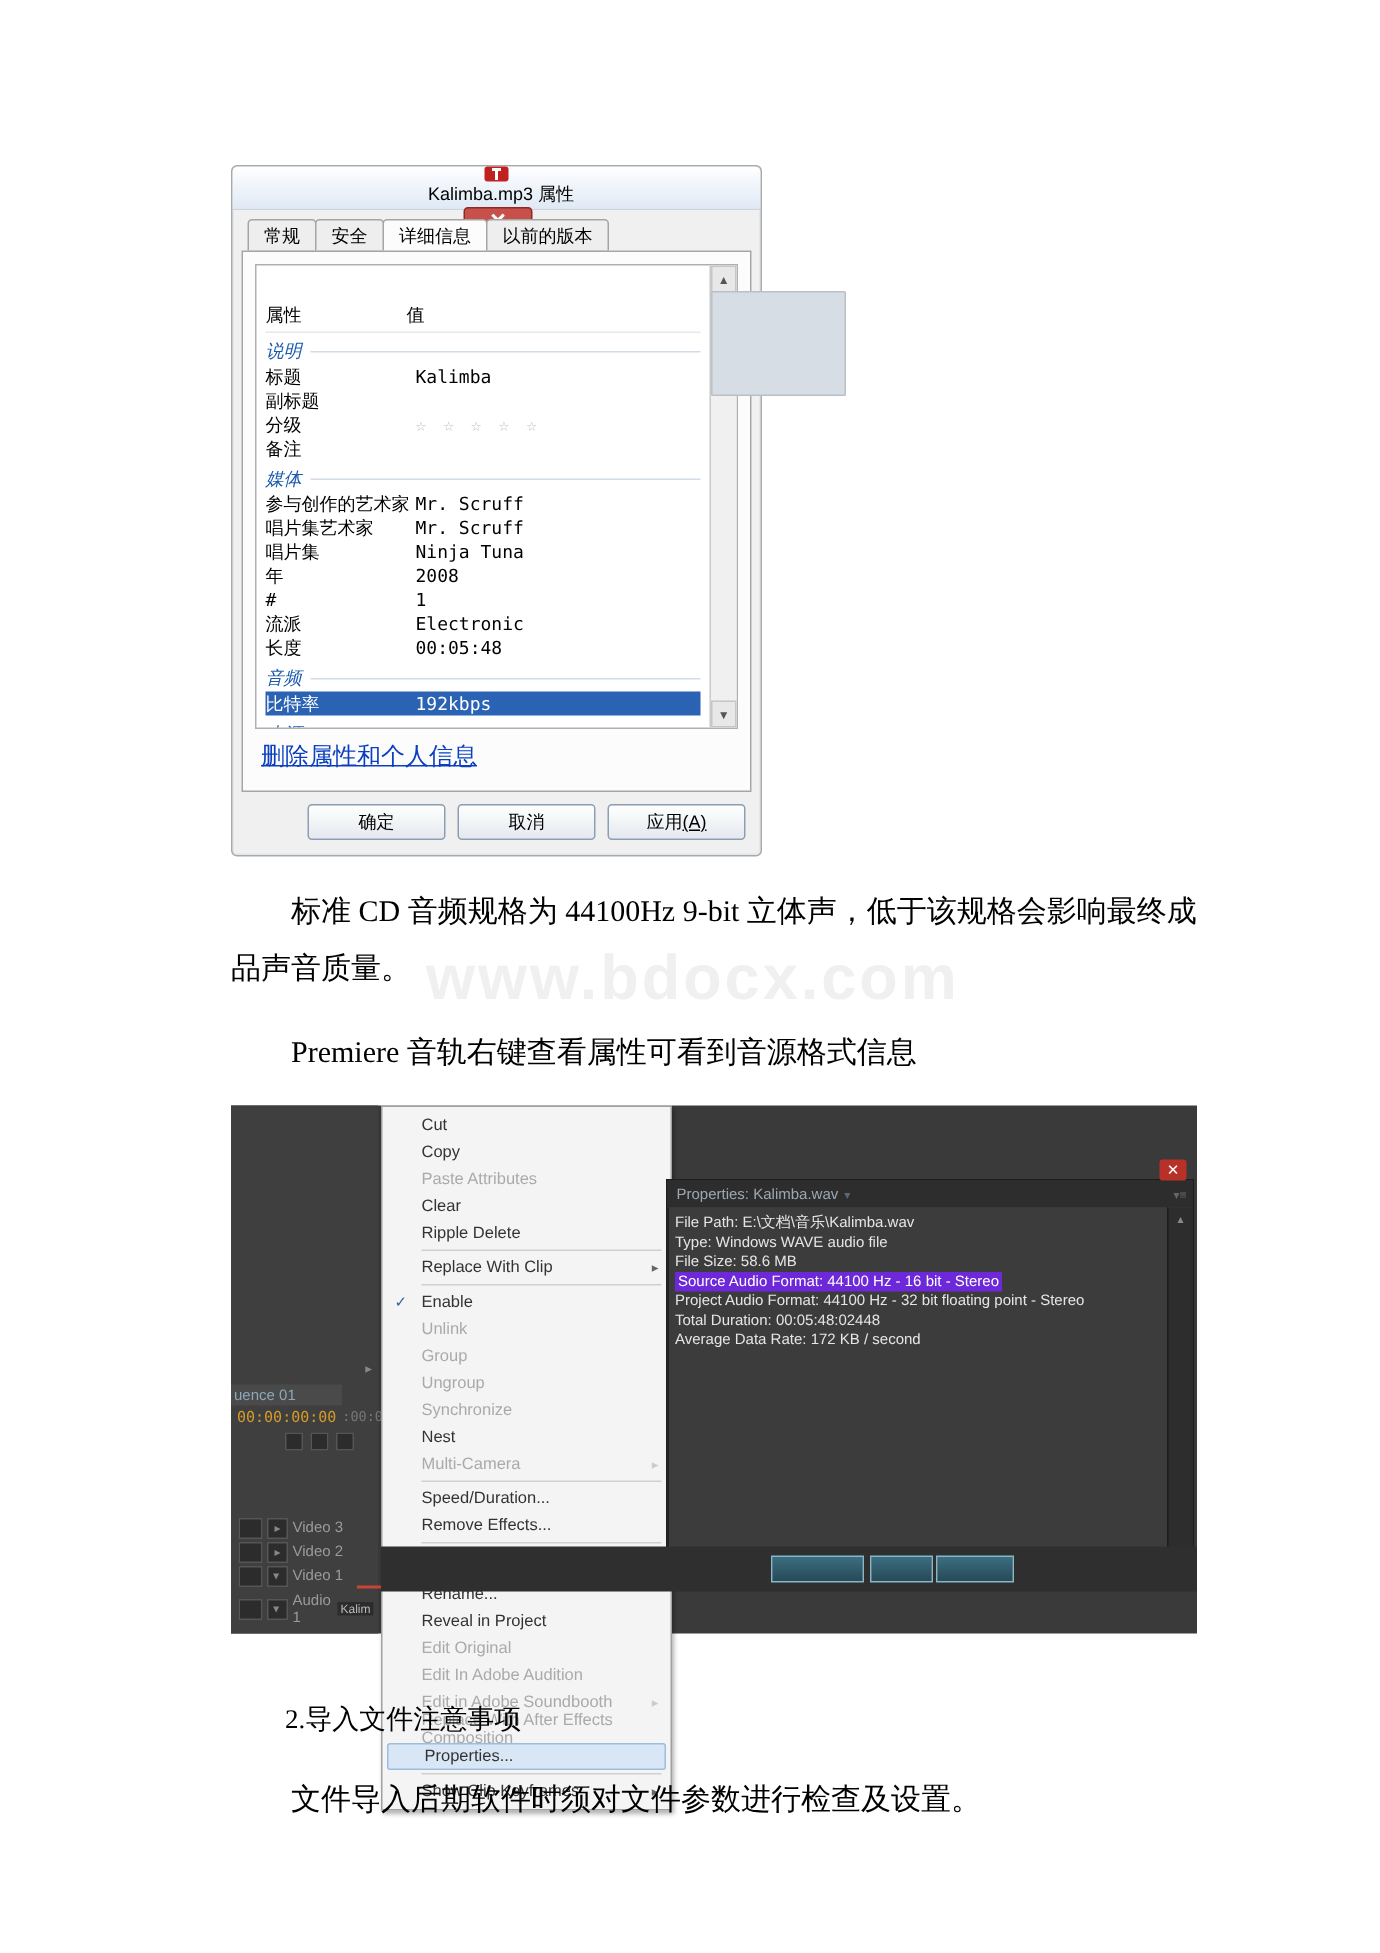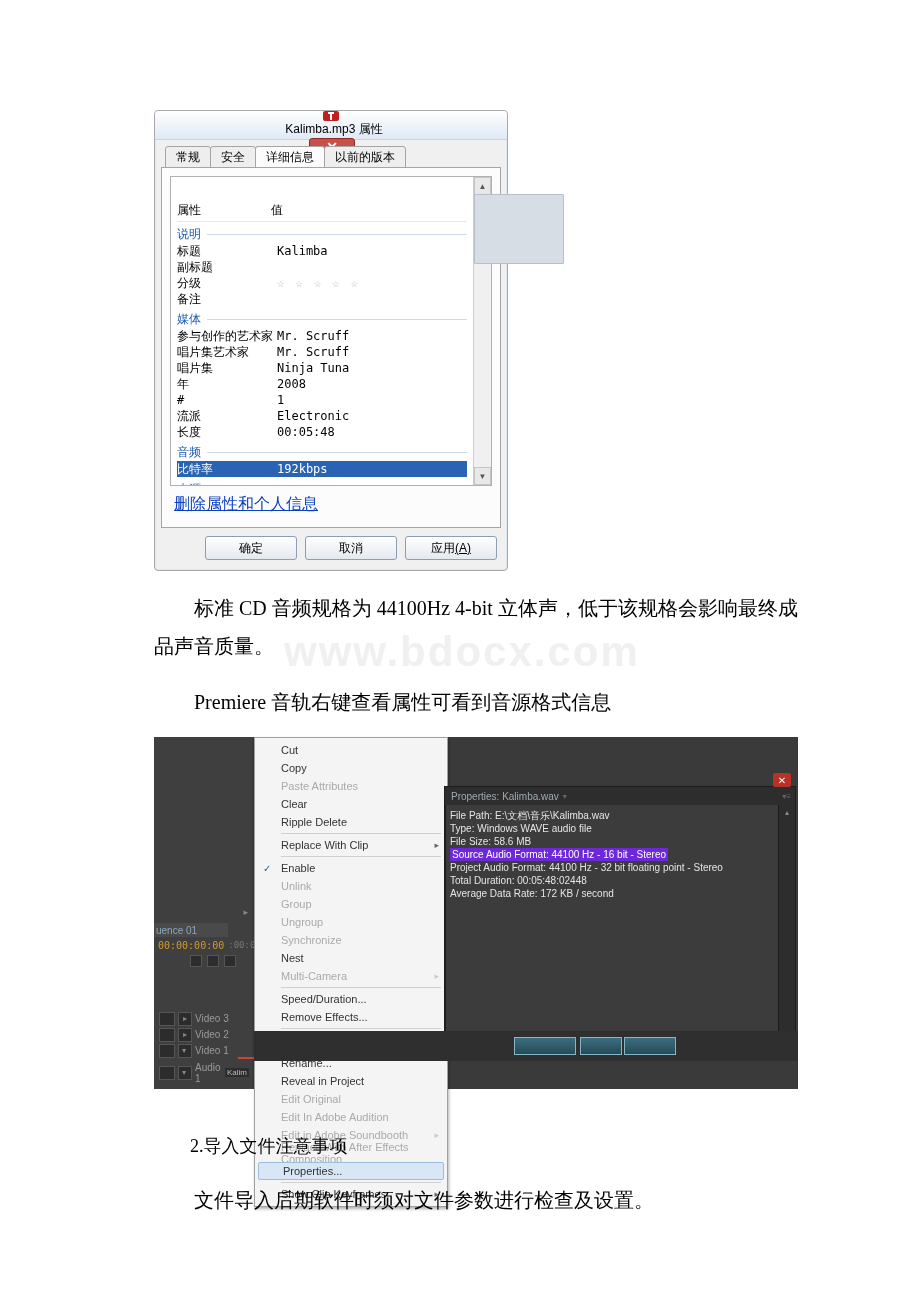--- a/index.html
+++ b/index.html
@@ -22,21 +22,21 @@
   .scroll { border:1px solid #b0b0b0; height:308px; background:#fff; position:relative; }
   .scroll-inner { position:absolute; inset:0 18px 0 0; overflow:hidden; padding:4px 6px; font:12px SimSun,"MS Song",monospace; }
   .scrollbar { position:absolute; top:0; right:0; bottom:0; width:17px; background:#f0f0f0; border-left:1px solid #ccc; }
   .scrollbar .arrow { height:16px; background:#e8e8e8; border:1px solid #c6c6c6; display:flex; align-items:center; justify-content:center; font-size:8px; color:#555; }
   .scrollbar .track { position:absolute; top:17px; bottom:17px; left:0; right:0; }
   .scrollbar .thumb { position:absolute; width:100%; height:70px; top:0; background:#d6dde5; border:1px solid #b9c0c8; border-radius:1px; box-sizing:border-box; }
   .scrollbar .bot { position:absolute; bottom:0; left:0; right:0; }
   .hdr-row { display:flex; height:18px; align-items:center; border-bottom:1px solid #e8e8e8; padding-bottom:2px;margin-top:20px; }
   .hdr-row .c1 { width:94px; }
   .grp { margin-top:4px; }
-  .grp-label { color:#1a5aad; font-size:12px; display:flex; align-items:center; }
+  .grp-label { color:#1a5aad; font-size:12px; display:flex; align-items:center;font-style:italic; }
   .grp-label .line { flex:1; height:1px; background:#d2dce8; margin-left:6px; }
   .kv { display:flex; height:16px; align-items:center; }
   .kv .k { width:100px; }
   .stars { color:#c0c0c0; letter-spacing:2px; }
   .kv.sel { background:#2a63b3; color:#fff; }
   .linkline { margin:8px 4px 4px; font-size:16px; }
   .linkline a { color:#0a3fbf; text-decoration:underline; }
   .btn-row { display:flex; justify-content:flex-end; gap:8px; padding:8px 4px 4px; }
   .wbtn { background:linear-gradient(#fff,#e4e9ef); border:1px solid #8b9eb3; border-radius:3px; height:22px; min-width:74px; display:flex; align-items:center; justify-content:center; font-size:12px; padding:0 8px; }
   .wbtn .ak { text-decoration:underline; }
@@ -212,21 +212,21 @@
           <div class="wbtn">
               <span>应用</span>
               <span class="ak">(A)</span>
             </div>
         </div>
       </div>
     </div>
 
     <div style="position:relative;">
       <div class="wm" style="left:130px; top:42px;">www.bdocx.com</div>
-      <p class="para">标准 CD 音频规格为 44100Hz 4-bit 立体声，低于该规格会影响最终成品声音质量。</p>
+      <p class="para">标准 CD 音频规格为 44100Hz 9-bit 立体声，低于该规格会影响最终成品声音质量。</p>
       <p class="para">Premiere 音轨右键查看属性可看到音源格式信息</p>
     </div>
 
     <div class="pr-wrap">
       <div class="pr">
 
         <div class="pnl-left">
           <div style="position:absolute;right:4px;top:170px;color:#888;font-size:9px;">▸</div>
           <div class="seq-tab"></div>
           <div class="seq-label">uence 01</div>

